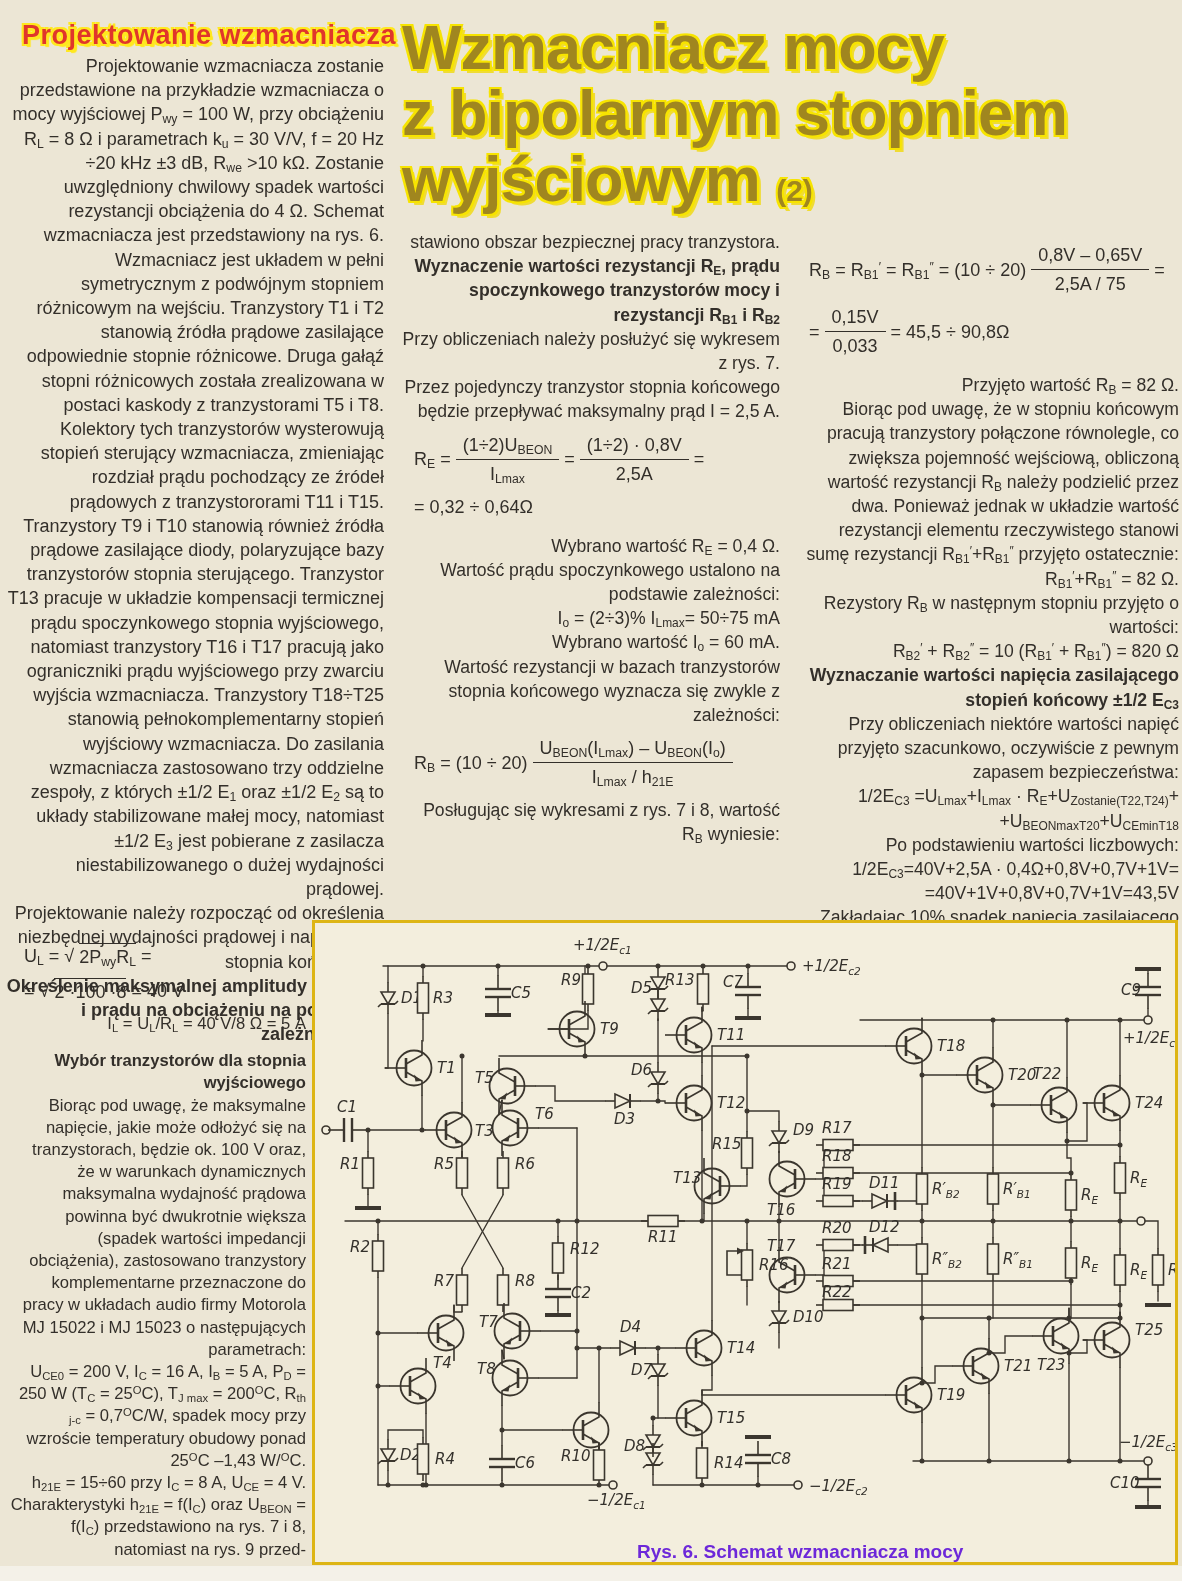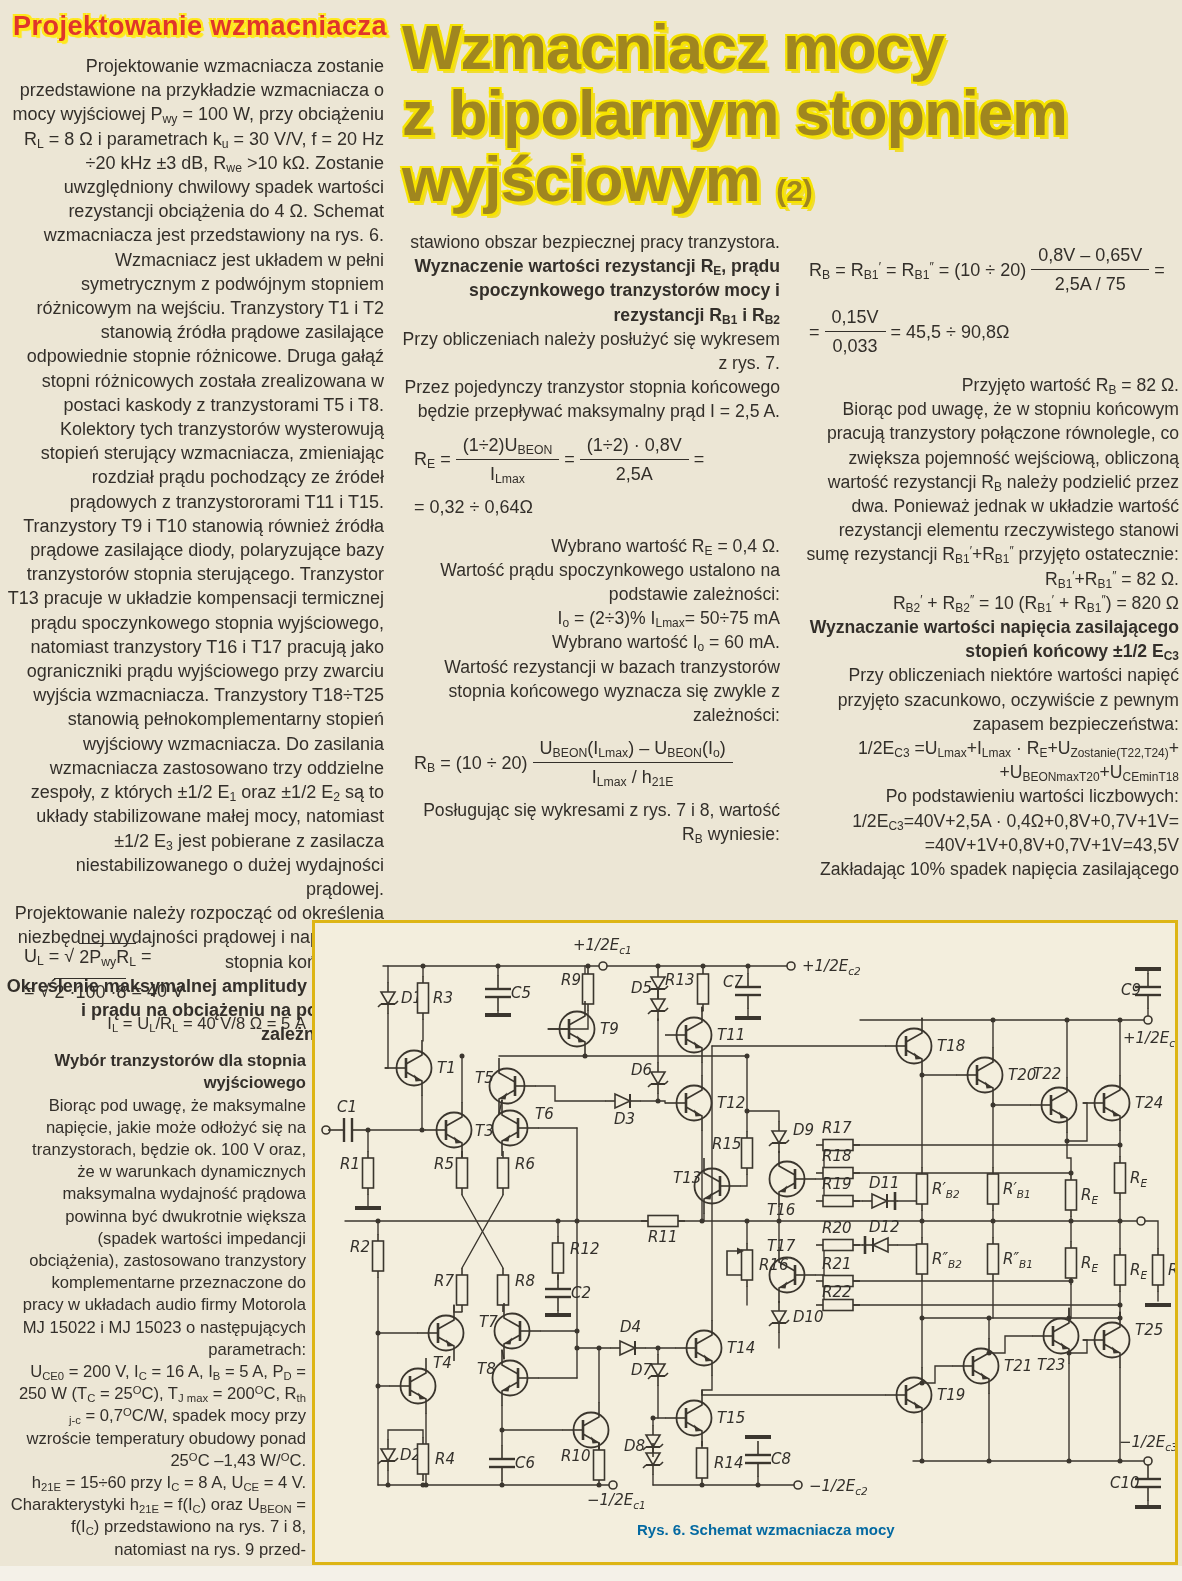--- a/index.html
+++ b/index.html
@@ -10,38 +10,38 @@
   .col{position:absolute;text-align:justify;}
   .colL{left:0;top:54px;width:384px;font-size:18px;line-height:24.2px;}
   .colLL{left:10px;top:934px;width:296px;font-size:16.6px;line-height:22.2px;}
   .colM{left:400px;top:230px;width:380px;font-size:17.6px;line-height:24.2px;}
   .colR{left:795px;top:234px;width:384px;font-size:17.6px;line-height:24.2px;}
   .col p{margin:0;text-align:right;}
   .col p.sp{margin-top:15px;}
   .bold{font-weight:bold;}
   sub{font-size:68%;vertical-align:-0.28em;line-height:0;}
   sup{font-size:68%;vertical-align:0.45em;line-height:0;}
-  .redhead{position:absolute;left:10px;top:8px;margin:3px;font-size:27px;font-weight:bold;color:#e0362b;
+  .redhead{position:absolute;left:10px;top:8px;margin:12px;font-size:27px;font-weight:bold;color:#e0362b;
      letter-spacing:.5px;white-space:nowrap;
      text-shadow:-2px -2px 0 #ffe81e,2px -2px 0 #ffe81e,-2px 2px 0 #ffe81e,2px 2px 0 #ffe81e,3px 3px 1px #ffe81e;}
   .titlebox{position:absolute;left:402px;top:14px;width:778px;font-weight:bold;font-size:63px;
      line-height:66px;color:#a0861f;letter-spacing:-1px;
      text-shadow:-2px -2px 0 #f7e400,2px -2px 0 #f7e400,-2px 2px 0 #f7e400,2px 2px 0 #f7e400,4px 4px 0 #f0dc33;}
   .tnum{font-size:30px;letter-spacing:0;}
   
   .frm{display:flex;align-items:center;flex-wrap:wrap;gap:5px;font-size:18px;margin:9px 0 9px 14px;line-height:24px;text-align:left;}
   .frac{display:inline-flex;flex-direction:column;align-items:center;vertical-align:middle;}
   .frac .num{padding:0 7px 2px;border-bottom:1.7px solid #332f2a;}
   .frac .den{padding-top:2px;}
   .ovl{border-top:1.7px solid #332f2a;padding-top:1px;}
   .eq{margin:0;padding-left:34px;text-align:left;}
   
   .panel{position:absolute;left:312px;top:920px;width:866px;height:645px;box-sizing:border-box;
      background:#f3eedd;border:3px solid #ddb515;}
-  .caption{position:absolute;left:322px;top:598px;font-size:15px;font-weight:bold;color:#0369a1;}
+  .caption{position:absolute;left:322px;top:618px;font-size:19px;font-weight:bold;color:#6d28d9;}
   svg text{font-family:"DejaVu Sans",sans-serif;}
 </style>
 </head>
 <body>
 
 <div class="page">
 
   <h1 class="redhead">Projektowanie wzmacniacza</h1>
 
   <div class="titlebox">
@@ -123,20 +123,21 @@
     <div class="frm">
       <span>=</span>
       <span class="frac">
           <span class="num">0,15V</span>
           <span class="den">0,033</span>
         </span>
       <span>= 45,5 ÷ 90,8Ω</span>
     </div>
     <p class="sp">Przyjęto wartość R<sub>B</sub> = 82 Ω.</p>
     <p>Biorąc pod uwagę, że w stopniu końcowym pracują tranzystory połączone równolegle, co zwiększa pojemność wejściową, obliczoną wartość rezystancji R<sub>B</sub> należy podzielić przez dwa. Ponieważ jednak w układzie wartość rezystancji elementu rzeczywistego stanowi sumę rezystancji R<sub>B1</sub><sup>′</sup>+R<sub>B1</sub><sup>″</sup> przyjęto ostatecznie: R<sub>B1</sub><sup>′</sup>+R<sub>B1</sub><sup>″</sup> = 82 Ω.</p>
+    <p>Rezystory R<sub>B</sub> w następnym stopniu przyjęto o wartości:</p>
     <p>R<sub>B2</sub><sup>′</sup> + R<sub>B2</sub><sup>″</sup> = 10 (R<sub>B1</sub><sup>′</sup> + R<sub>B1</sub><sup>″</sup>) = 820 Ω</p>
     <p class="bold">Wyznaczanie wartości napięcia zasilającego stopień końcowy ±1/2 E<sub>C3</sub></p>
     <p>Przy obliczeniach niektóre wartości napięć przyjęto szacunkowo, oczywiście z pewnym zapasem bezpieczeństwa:</p>
     <p>1/2E<sub>C3</sub> =U<sub>Lmax</sub>+I<sub>Lmax</sub> · R<sub>E</sub>+U<sub>Zostanie(T22,T24)</sub>+ +U<sub>BEONmaxT20</sub>+U<sub>CEminT18</sub></p>
     <p>Po podstawieniu wartości liczbowych:</p>
     <p>1/2E<sub>C3</sub>=40V+2,5A · 0,4Ω+0,8V+0,7V+1V=  =40V+1V+0,8V+0,7V+1V=43,5V</p>
     <p>Zakładając 10% spadek napięcia zasilającego</p>
   </div>
 
   <div class="panel">

